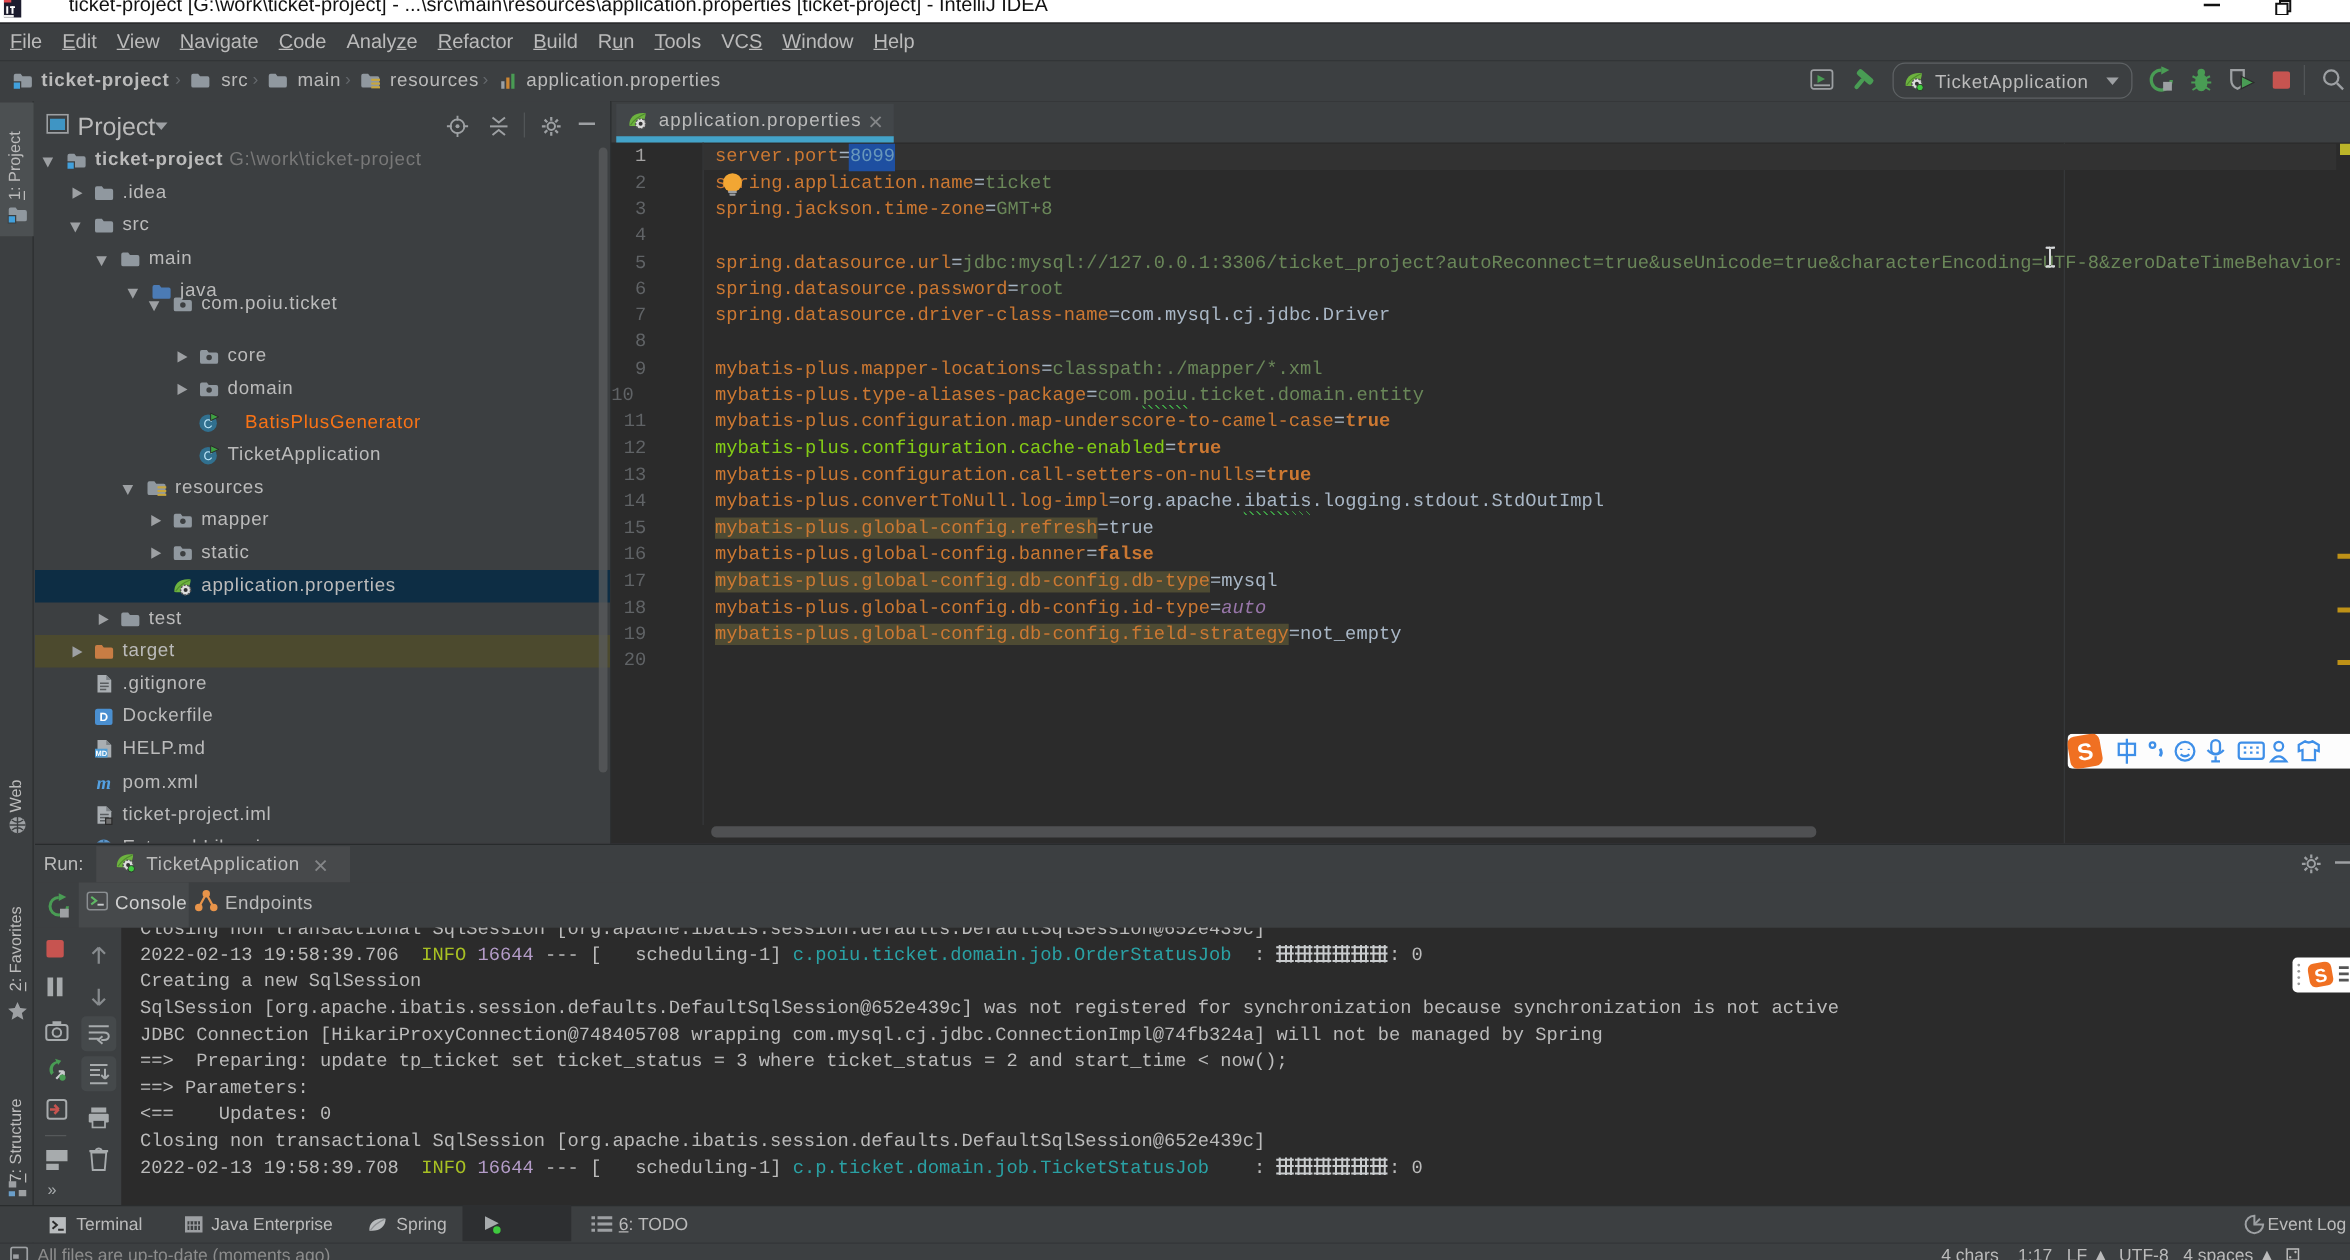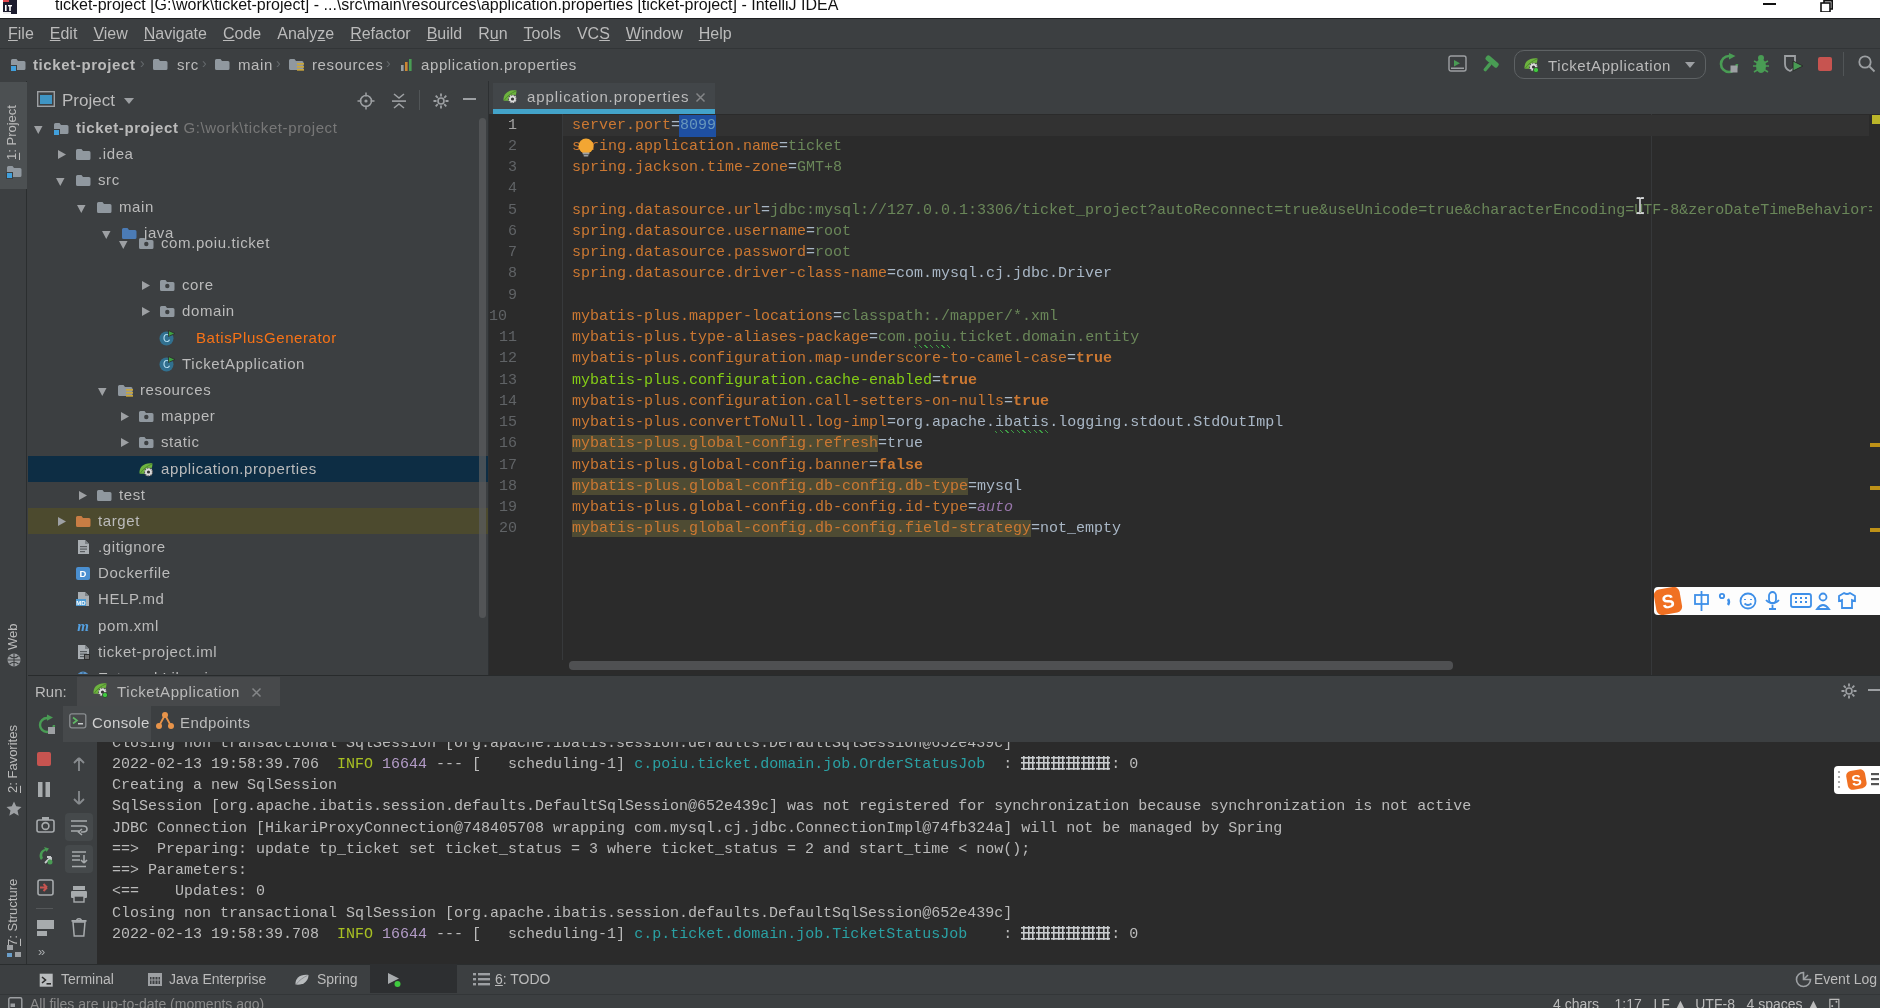--- a/index.html
+++ b/index.html
@@ -136,21 +136,21 @@
     </svg>
 <svg class="abs" style="left:6px;top:995px" width="16" height="14" viewBox="0 0 16 14">
       <rect x="0.8" y="0.8" width="14" height="12" rx="1.5" fill="none" stroke="#9da0a3" stroke-width="1.4"></rect>
       <rect x="2.5" y="7" width="5" height="4" fill="#9da0a3"></rect>
     </svg>
 <div class="abs" style="left:28px;top:81px;width:460px;height:593px;background:#3c3f41"></div>
 <svg class="abs" style="left:37px;top:91px" width="19" height="17" viewBox="0 0 19 17">
       <rect x="0.7" y="0.7" width="16.6" height="14.6" fill="none" stroke="#9da0a3" stroke-width="1.4"></rect>
       <rect x="3" y="4" width="12" height="9" fill="#3f95c4"></rect>
     </svg>
-<div class="abs" style="left:62px;top:91px;font-size:17px;color:#bbb">Project</div>
+<div class="abs" style="left:62px;top:91px;font-size:20px;color:#bbb">Project</div>
 <svg class="abs" style="left:123px;top:97px" width="12" height="8" viewBox="0 0 12 8">
       <path d="M1 1 L11 1 L6 7 z" fill="#9da0a3"></path>
     </svg>
 <svg class="abs" style="left:357px;top:92px" width="18" height="18" viewBox="0 0 18 18">
       <circle cx="9" cy="9" r="5.5" fill="none" stroke="#9da0a3" stroke-width="1.5"></circle>
       <circle cx="9" cy="9" r="1.6" fill="#9da0a3"></circle>
       <path d="M9 0.5 v4 M9 13.5 v4 M0.5 9 h4 M13.5 9 h4" stroke="#9da0a3" stroke-width="1.5"></path>
     </svg>
 <svg class="abs" style="left:390px;top:92px" width="18" height="18" viewBox="0 0 18 18">
       <path d="M4 2 L9 6 L14 2 M4 16 L9 12 L14 16" fill="none" stroke="#9da0a3" stroke-width="1.6"></path>
@@ -416,21 +416,20 @@
         <div style="height:21.26px;line-height:21.26px;color:#606366;text-align:right">18</div>
         <div style="height:21.26px;line-height:21.26px;color:#606366;text-align:right">19</div>
         <div style="height:21.26px;line-height:21.26px;color:#606366;text-align:right">20</div>
       </div>
 <div class="abs mono" style="left:83px;top:33.5px;font-size:15px;width:1300px;overflow:hidden">
         <div style="height:21.26px;line-height:21.26px;white-space:pre"><span style="color:#cc7832">server.port</span><span style="color:#a9b7c6">=</span><span style="color:;"><span style="color:#6897BB">8099</span></span></div>
         <div style="height:21.26px;line-height:21.26px;white-space:pre"><span style="color:#cc7832">spring.application.name</span><span style="color:#a9b7c6">=</span><span style="color:#6a8759;">ticket</span></div>
         <div style="height:21.26px;line-height:21.26px;white-space:pre"><span style="color:#cc7832">spring.jackson.time-zone</span><span style="color:#a9b7c6">=</span><span style="color:#6a8759;">GMT+8</span></div>
         <div style="height:21.26px;line-height:21.26px;white-space:pre"></div>
         <div style="height:21.26px;line-height:21.26px;white-space:pre"><span style="color:#cc7832">spring.datasource.url</span><span style="color:#a9b7c6">=</span><span style="color:#6a8759;">jdbc:mysql://127.0.0.1:3306/ticket_project?autoReconnect=true&amp;useUnicode=true&amp;characterEncoding=UTF-8&amp;zeroDateTimeBehavior=convertToNull</span></div>
-        <div style="height:21.26px;line-height:21.26px;white-space:pre"><span style="color:#cc7832">spring.datasource.username</span><span style="color:#a9b7c6">=</span><span style="color:#6a8759;">root</span></div>
         <div style="height:21.26px;line-height:21.26px;white-space:pre"><span style="color:#cc7832">spring.datasource.password</span><span style="color:#a9b7c6">=</span><span style="color:#6a8759;">root</span></div>
         <div style="height:21.26px;line-height:21.26px;white-space:pre"><span style="color:#cc7832">spring.datasource.driver-class-name</span><span style="color:#a9b7c6">=</span><span style="color:#a9b7c6;">com.mysql.cj.jdbc.Driver</span></div>
         <div style="height:21.26px;line-height:21.26px;white-space:pre"></div>
         <div style="height:21.26px;line-height:21.26px;white-space:pre"><span style="color:#cc7832">mybatis-plus.mapper-locations</span><span style="color:#a9b7c6">=</span><span style="color:#6a8759;">classpath:./mapper/*.xml</span></div>
         <div style="height:21.26px;line-height:21.26px;white-space:pre"><span style="color:#cc7832">mybatis-plus.type-aliases-package</span><span style="color:#a9b7c6">=</span><span style="color:#6a8759;">com.<span class="wavy">poiu</span>.ticket.domain.entity</span></div>
         <div style="height:21.26px;line-height:21.26px;white-space:pre"><span style="color:#cc7832">mybatis-plus.configuration.map-underscore-to-camel-case</span><span style="color:#a9b7c6">=</span><span style="color:#cc7832;font-weight:bold;">true</span></div>
         <div style="height:21.26px;line-height:21.26px;white-space:pre"><span style="color:#84cc16">mybatis-plus.configuration.cache-enabled</span><span style="color:#a9b7c6">=</span><span style="color:#cc7832;font-weight:bold;">true</span></div>
         <div style="height:21.26px;line-height:21.26px;white-space:pre"><span style="color:#cc7832">mybatis-plus.configuration.call-setters-on-nulls</span><span style="color:#a9b7c6">=</span><span style="color:#cc7832;font-weight:bold;">true</span></div>
         <div style="height:21.26px;line-height:21.26px;white-space:pre"><span style="color:#cc7832">mybatis-plus.convertToNull.log-impl</span><span style="color:#a9b7c6">=</span><span style="color:#a9b7c6;">org.apache.<span class="wavy">ibatis</span>.logging.stdout.StdOutImpl</span></div>
         <div style="height:21.26px;line-height:21.26px;white-space:pre"><span style="color:#cc7832"><span style="background:#4e4b33">mybatis-plus.global-config.refresh</span></span><span style="color:#a9b7c6">=</span><span style="color:#a9b7c6;">true</span></div>

